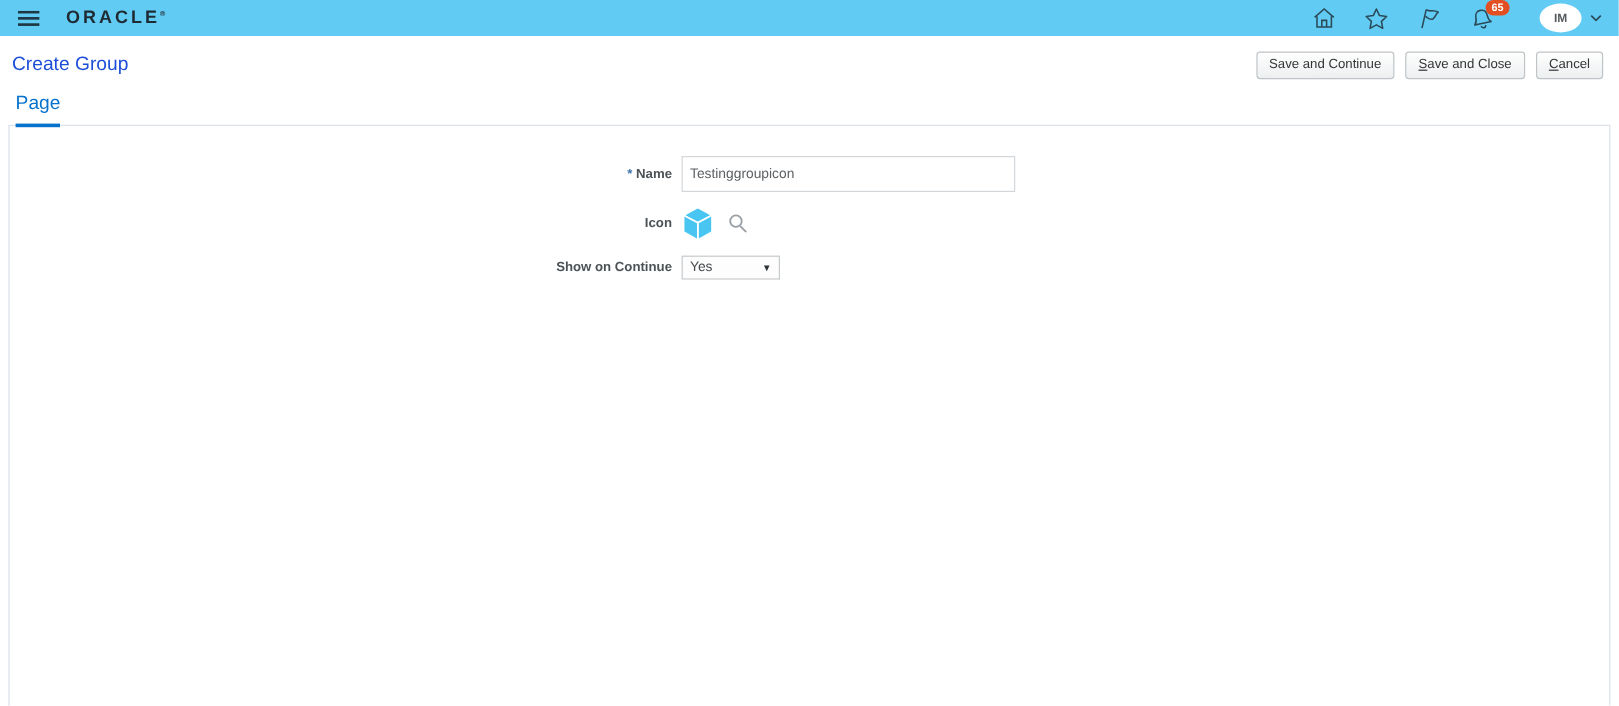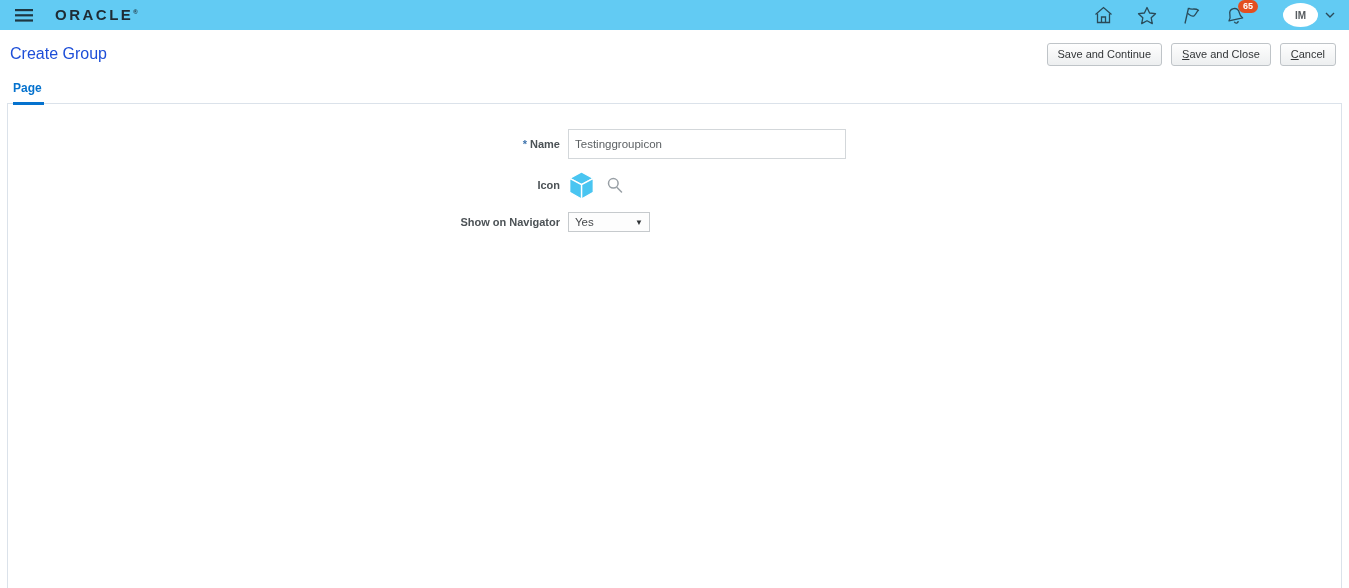--- a/index.html
+++ b/index.html
@@ -79,22 +79,22 @@
     border-radius: 3px;
     background: linear-gradient(#fefefe, #edeff0);
     cursor: pointer;
     white-space: nowrap;
   }
 
   
   .tab-row { padding-left: 13px; position: relative; z-index: 2; }
   .tab {
     display: inline-block;
-    font-size: 12px;
-    font-weight: bold;
+    font-size: 16px;
+    font-weight: normal;
     color: var(--accent-blue, #0572ce);
     padding-bottom: 7px;
     border-bottom: 3px solid var(--accent-blue, #0572ce);
     margin-bottom: -2px;
     min-width: 31px;
     cursor: pointer;
   }
 
   
   .panel {
@@ -229,20 +229,20 @@
       <span class="search-icon-box">
         <svg width="16" height="16" viewBox="0 0 16 16" fill="none" stroke="#989fa5" stroke-width="1.5" stroke-linecap="round">
           <circle cx="6.3" cy="6.3" r="4.8"></circle>
           <path d="M10.3 10.8 L14.5 15"></path>
         </svg>
       </span>
     </span>
   </div>
 
   <div class="form-row row-navigator">
-    <span class="form-label">Show on Navigator</span>
+    <span class="form-label">Show on Continue</span>
     <span class="select-box">
       <span>Yes</span>
       <span class="select-arrow">▼</span>
     </span>
   </div>
 
 </div>
 
 </body></html>

